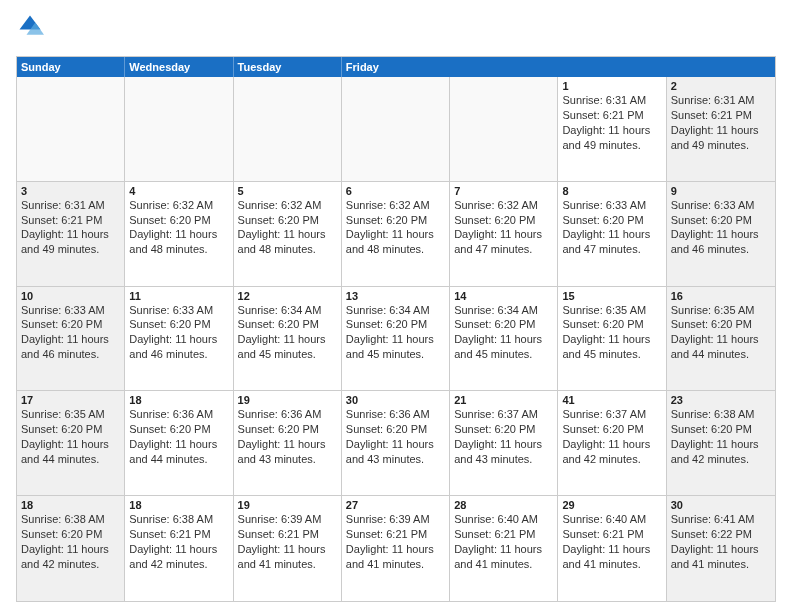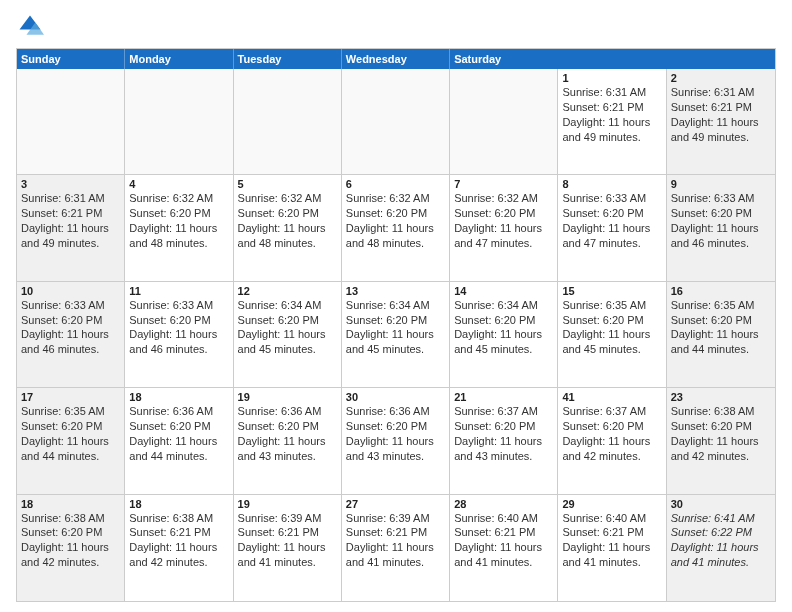--- a/index.html
+++ b/index.html
@@ -9,20 +9,21 @@
       width: 792px;
       height: 612px;
       overflow: hidden;
     }
     .page {
       width: 792px;
       height: 612px;
       padding: 12px 16px 10px 16px;
       display: flex;
       flex-direction: column;
+      gap: 8px;
     }
     .header {
       display: flex;
       justify-content: space-between;
       align-items: flex-start;
       margin-bottom: 8px;
     }
     .logo-area {
       display: flex;
       align-items: center;
@@ -119,24 +120,23 @@
     </div>
     <div class="title-area">
       <div class="month-title"></div>
       <div class="location"></div>
     </div>
   </div>
 
   <div class="calendar">
     <div class="cal-header">
     <div class="cal-header-cell">Sunday</div>
-        <div class="cal-header-cell">Monday</div>
+        <div class="cal-header-cell">Wednesday</div>
         <div class="cal-header-cell">Tuesday</div>
-        <div class="cal-header-cell">Wednesday</div>
-        <div class="cal-header-cell">Saturday</div>
+        <div class="cal-header-cell">Friday</div>
       </div>
     <div class="cal-body">
     <div class="cal-week">
           <div class="cal-cell empty"></div>
           <div class="cal-cell empty"></div>
           <div class="cal-cell empty"></div>
           <div class="cal-cell empty"></div>
           <div class="cal-cell empty"></div>
           <div class="cal-cell">
             <div class="day-num">1</div>
@@ -344,21 +344,21 @@
           </div>
           <div class="cal-cell">
             <div class="day-num">29</div>
             <div class="day-info" style="white-space: pre-line;">Sunrise: 6:40 AM
 Sunset: 6:21 PM
 Daylight: 11 hours
 and 41 minutes.</div>
           </div>
           <div class="cal-cell shaded">
             <div class="day-num">30</div>
-            <div class="day-info" style="white-space: pre-line; font-style: italic;">Sunrise: 6:41 AM
+            <div class="day-info" style="white-space: pre-line;">Sunrise: 6:41 AM
 Sunset: 6:22 PM
 Daylight: 11 hours
 and 41 minutes.</div>
           </div>
         </div>
       </div>
   </div>
 </div>
 
 </body></html>

